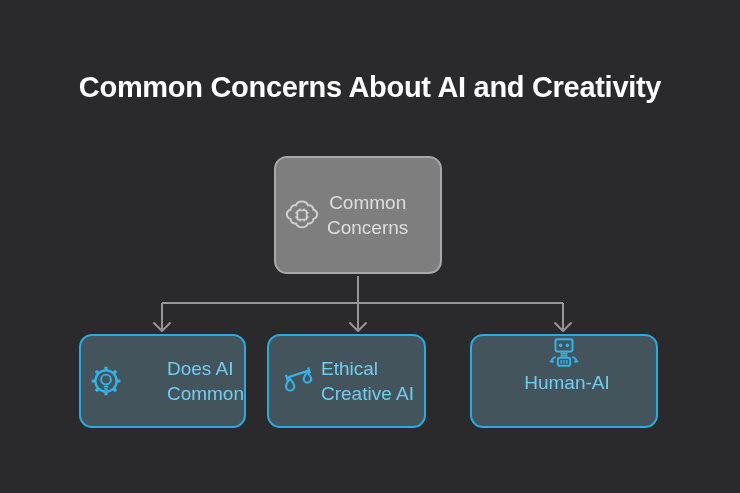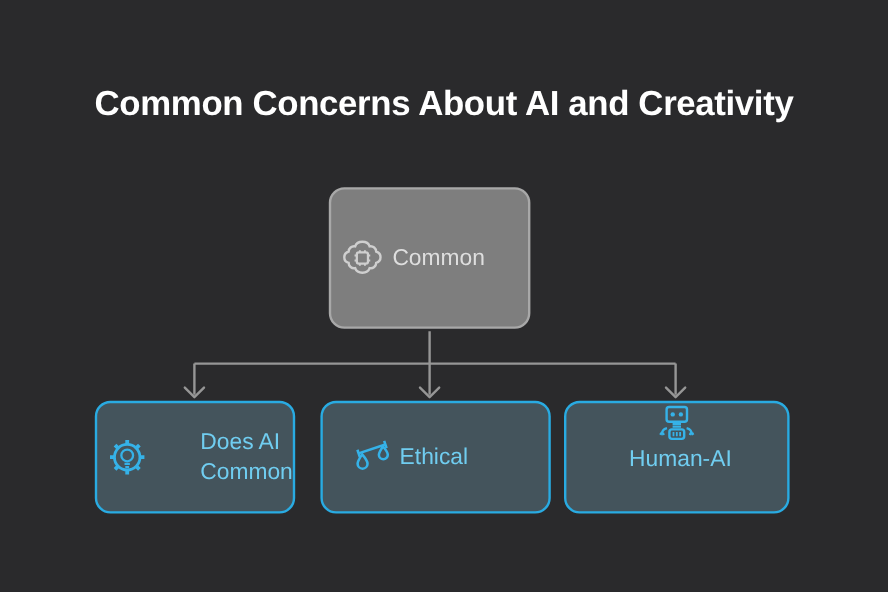--- a/index.html
+++ b/index.html
@@ -65,21 +65,21 @@
   .node-child {
     top: 334px; height: 94px;
     background: var(--child-fill, #44545c);
     border: 2px solid var(--child-border, #29abe2);
   }
   .node-child .ntext { color: var(--child-text, #70cdf0); }
   .node-child .icon-stroke { stroke: var(--child-icon, #35b2e8); fill: none; }
   .node-child .icon-fill { fill: var(--child-icon, #35b2e8); }
   .node-child-1 { left: 79px;  width: 167px; padding-left: 8px; justify-content: space-between; }
   .node-child-1 .nicon { margin-right: 8px; }
-  .node-child-2 { left: 267px; width: 192px; padding-left: 24px; }
+  .node-child-2 { left: 267px; width: 159px; padding-left: 12px; }
   .node-child-2 .nicon { margin-right: 6px; }
   .node-child-3 { left: 470px; width: 188px; padding-left: 6px; flex-direction: column; }
   .node-child-3 .nicon { margin-right: 7px; }
 </style>
 </head>
 <body>
 
 <div class="canvas">
 
   <div class="title">Common Concerns About AI and Creativity</div>
@@ -94,20 +94,21 @@
   <div class="node node-root">
     <span class="nicon">
       <svg width="38" height="38" viewBox="0 0 36 36">
         <path class="icon-stroke" stroke-width="1.9" d="M18 5.2c-2.7 0-5 1.5-5.7 3.6-2.7-.5-5.2 1.5-5.2 4.2-2 .6-3.4 2.3-3.4 4.4 0 2.1 1.4 3.9 3.4 4.4 0 2.7 2.5 4.7 5.2 4.2.7 2.1 3 3.6 5.7 3.6s5-1.5 5.7-3.6c2.7.5 5.2-1.5 5.2-4.2 2-.6 3.4-2.3 3.4-4.4 0-2.1-1.4-3.9-3.4-4.4 0-2.7-2.5-4.7-5.2-4.2-.7-2.1-3-3.6-5.7-3.6z"></path>
         <rect class="icon-stroke" stroke-width="1.8" x="13.6" y="13.6" width="8.8" height="8.8" rx="1.6"></rect>
         <path class="icon-stroke" stroke-width="1.5" d="M16 13.6 V11.8 M20 13.6 V11.8 M16 22.4 V24.2 M20 22.4 V24.2 M13.6 16 H11.8 M13.6 20 H11.8 M22.4 16 H24.2 M22.4 20 H24.2"></path>
       </svg>
     </span>
     <div class="ntext">
       <div>Common</div>
+      <div>Concerns</div>
     </div>
   </div>
 
   <div class="node node-child node-child-1">
     <span class="nicon">
       <svg width="34" height="34" viewBox="0 0 32 32">
         <circle class="icon-stroke" stroke-width="2.2" cx="16" cy="16" r="10"></circle>
         <path class="icon-stroke" stroke-width="3" d="M26 16 L29.5 16 M23.07 23.07 L25.55 25.55 M16 26 L16 29.5 M8.93 23.07 L6.45 25.55 M6 16 L2.5 16 M8.93 8.93 L6.45 6.45 M16 6 L16 2.5 M23.07 8.93 L25.55 6.45"></path>
         <circle class="icon-stroke" stroke-width="1.8" cx="16" cy="14.6" r="4.6"></circle>
         <path class="icon-stroke" stroke-width="1.8" d="M13.9 21.3 H18.1 M14.5 23.8 H17.5"></path>
@@ -123,20 +124,21 @@
     <span class="nicon">
       <svg width="34" height="34" viewBox="0 0 32 32">
         <path class="icon-stroke" stroke-width="2" d="M5.5 13 L26.5 6"></path>
         <path class="icon-stroke" stroke-width="2" d="M4.55 10.15 L6.45 15.85 M25.55 3.15 L27.45 8.85"></path>
         <path class="icon-stroke" stroke-width="2" d="M8.3 13.8c-2.4 3.5-3.6 5.4-3.6 7.3a3.9 3.9 0 0 0 7.8 0c0-1.9-1.2-3.8-4.2-7.3z"></path>
         <path class="icon-stroke" stroke-width="2" d="M24.6 7.6c-2.1 3.1-3.2 4.8-3.2 6.5a3.5 3.5 0 0 0 7 0c0-1.7-1.1-3.4-3.8-6.5z"></path>
       </svg>
     </span>
     <div class="ntext">
       <div>Ethical</div>
+      <div>Creative AI</div>
     </div>
   </div>
 
   <div class="node node-child node-child-3">
     <span class="nicon">
       <svg width="34" height="34" viewBox="0 0 32 32">
         <rect class="icon-stroke" stroke-width="1.9" x="8" y="3" width="16" height="11.5" rx="2"></rect>
         <circle class="icon-fill" cx="12.8" cy="8.8" r="1.7"></circle>
         <circle class="icon-fill" cx="19.2" cy="8.8" r="1.7"></circle>
         <path class="icon-stroke" stroke-width="1.6" d="M12.7 16.4 H19.3 M12.7 18.4 H19.3"></path>

